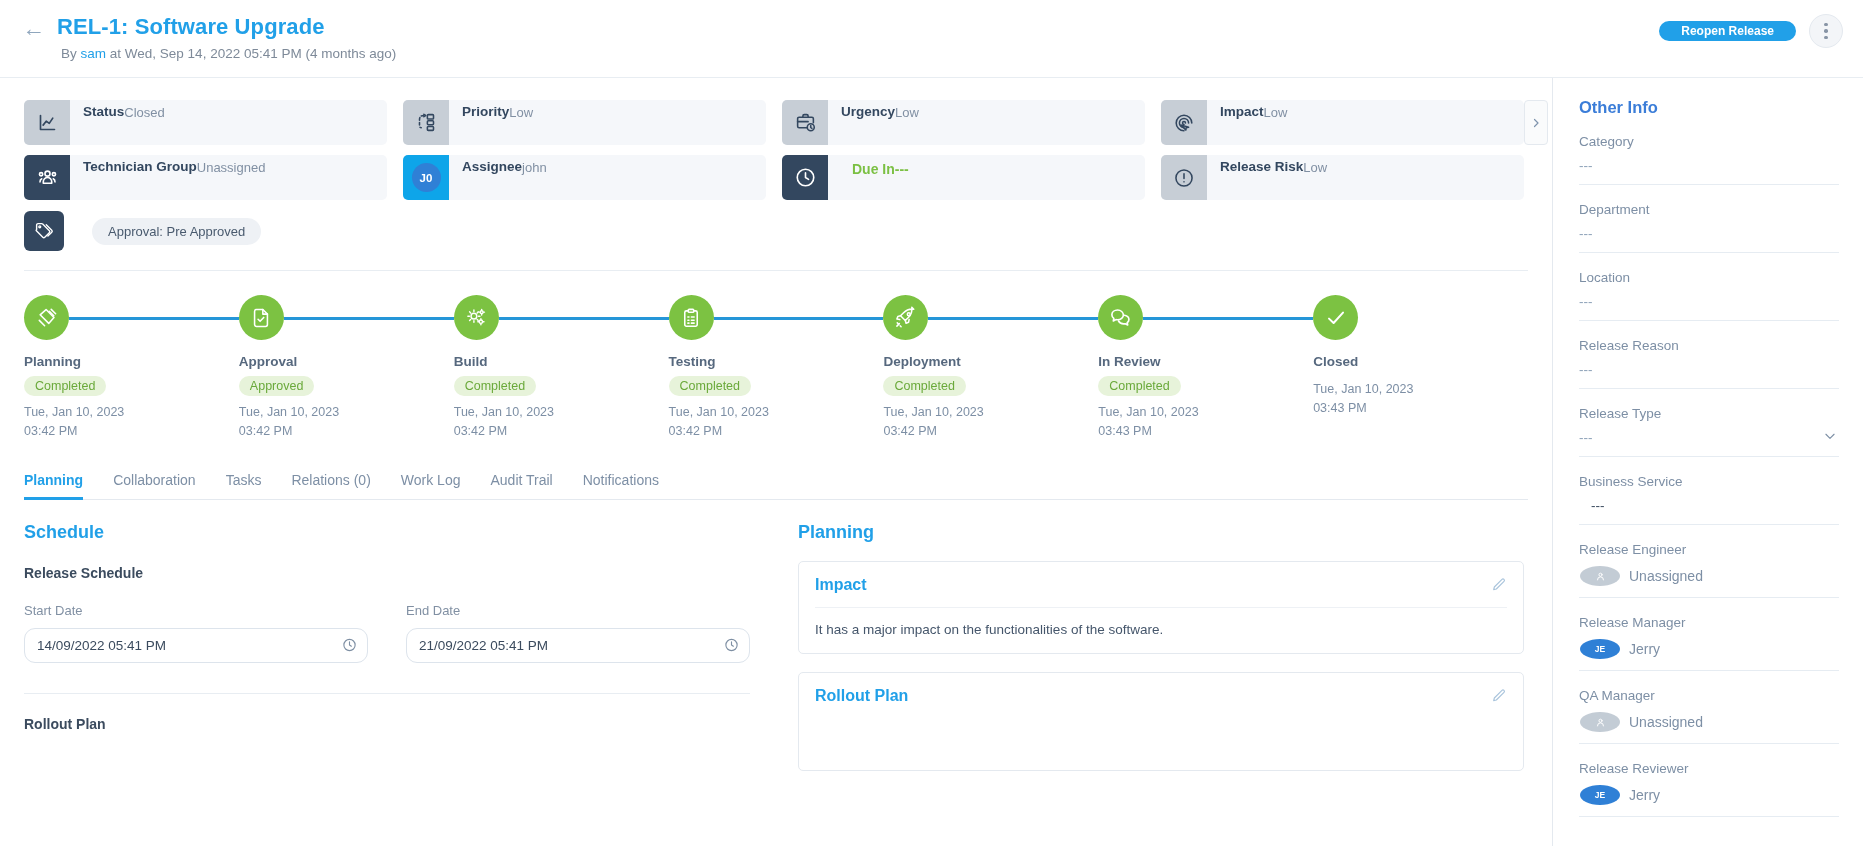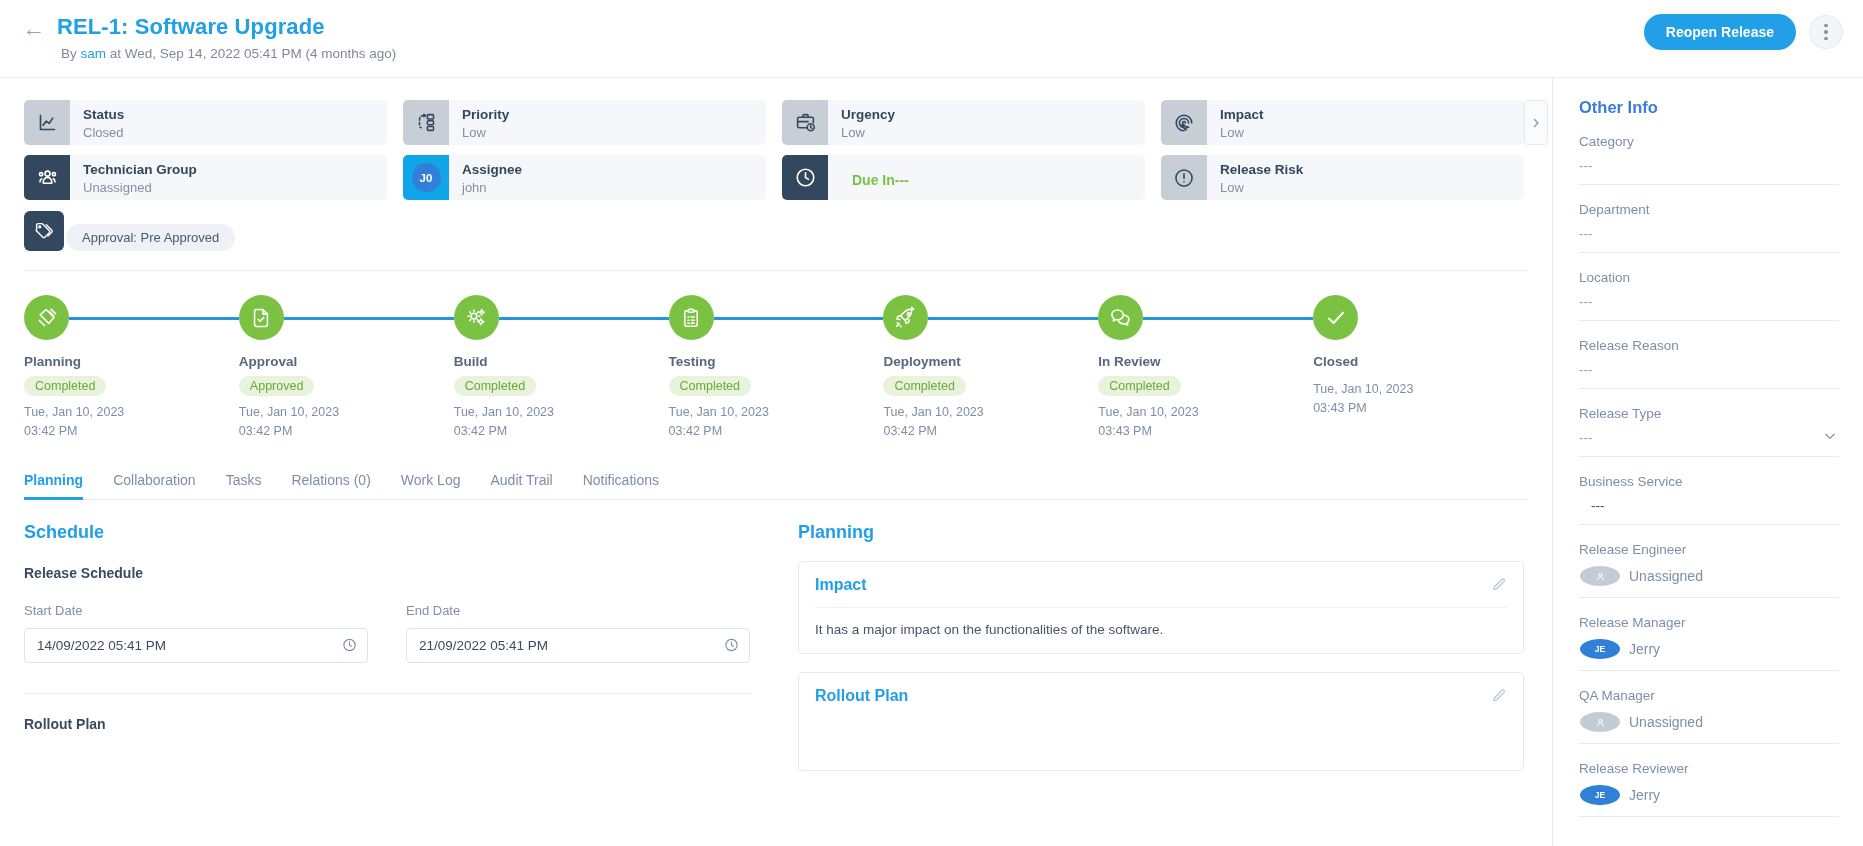--- a/index.html
+++ b/index.html
@@ -33,21 +33,21 @@
   .hdr-sub {
     font-size: 13.5px; color: #7e8a99; margin-left: 39px; margin-top: 6px;
   }
   .hdr-sub .usr { color: #21a0e8; }
   .hdr-right {
     position: absolute; right: 20px; top: 14px;
     display: flex; align-items: center; gap: 13px;
   }
   .btn-primary {
     background: #21a0e8; color: #fff; border: none; border-radius: 20px;
-    padding: 0 22px; height: 36px; font-size: 14px; font-weight: 600;
+    padding: 0 22px; height: 20px; font-size: 12px; font-weight: 600;
     cursor: pointer; font-family: inherit;
   }
   .kebab {
     width: 34px; height: 34px; border-radius: 50%;
     background: #f3f5f8; border: 1px solid #e4e9ef;
     display: flex; flex-direction: column; align-items: center; justify-content: center;
     gap: 3px; cursor: pointer;
   }
   .kebab i { width: 3.5px; height: 3.5px; border-radius: 50%; background: #8794a5; display:block; }
 
@@ -79,21 +79,21 @@
     background: #f5f7fa; border-radius: 5px; overflow: hidden;
     height: 45px;
   }
   .card-icon {
     width: 46px; flex: 0 0 46px;
     display: flex; align-items: center; justify-content: center;
     background: #c7ced6;
   }
   .card-icon.dark { background: #33475f; }
   .card-icon svg { display: block; }
-  .card-body { padding: 4px 0 0 13px; display: flex; flex-direction: column; justify-content: center; }
+  .card-body { padding: 4px 0 0 13px; display: flex; flex-direction: row; justify-content: center; }
   .card-label { font-size: 13.5px; font-weight: 700; color: #33475f; line-height: 1.25; }
   .card-value { font-size: 13px; color: #8190a3; line-height: 1.3; margin-top: 1px; }
   .card-value.green { color: #7bc043; font-weight: 700; font-size: 14px; padding-left: 8px; }
   .avatar-sq {
     width: 46px; flex: 0 0 46px; background: #0ea5e9;
     display: flex; align-items: center; justify-content: center;
   }
   .avatar-circ {
     width: 29px; height: 29px; border-radius: 50%;
     background: #2f80d6; color: #fff; font-size: 11.5px; font-weight: 700;
@@ -104,21 +104,21 @@
   .carousel-next {
     position: absolute; right: 4px; top: 22px;
     width: 24px; height: 45px; border-radius: 4px;
     background: #fafbfc; border: 1px solid #e4e9ef;
     display: flex; align-items: center; justify-content: center;
     cursor: pointer; color: #7e93ad; font-size: 15px;
   }
 
   
   .tagrow {
-    display: flex; align-items: flex-end; gap: 2px;
+    display: flex; align-items: center; gap: 28px;
     padding: 11px 24px 0 24px;
   }
   .tag-icon {
     width: 40px; height: 40px; border-radius: 6px; background: #33475f;
     display: flex; align-items: center; justify-content: center;
   }
   .chip {
     background: #eef1f5; color: #495a6e; border-radius: 14px;
     padding: 6px 16px; font-size: 13px;
   }
@@ -169,21 +169,21 @@
   .content { display: flex; gap: 48px; padding: 22px 28px 0 24px; }
   .col-left { flex: 1 1 620px; min-width: 0; }
   .col-right { flex: 1 1 620px; min-width: 0; }
   .sec-title { font-size: 18px; font-weight: 700; color: #21a0e8; }
   .sub-title { font-size: 14px; font-weight: 700; color: #3b4b5e; margin-top: 22px; }
   .fields { display: flex; gap: 38px; margin-top: 22px; }
   .field { flex: 1; min-width: 0; }
   .field-label { font-size: 13px; color: #8190a3; }
   .input-wrap { position: relative; margin-top: 10px; }
   .input {
-    width: 100%; height: 35px; border: 1px solid #dde4ec; border-radius: 4px;
+    width: 100%; height: 35px; border: 1px solid #dde4ec; border-radius: 11px;
     padding: 0 34px 0 12px; font-size: 13.5px; color: #3b4b5e;
     font-family: inherit; background: #fff; outline: none;
   }
   .input-icon {
     position: absolute; right: 11px; top: 50%; transform: translateY(-50%);
     color: #7e8fa3; pointer-events: none; display: flex;
   }
   .hr2 { height: 1px; background: #e8edf2; margin-top: 30px; }
   .rollout-label { font-size: 14px; font-weight: 700; color: #3b4b5e; margin-top: 22px; }
 

